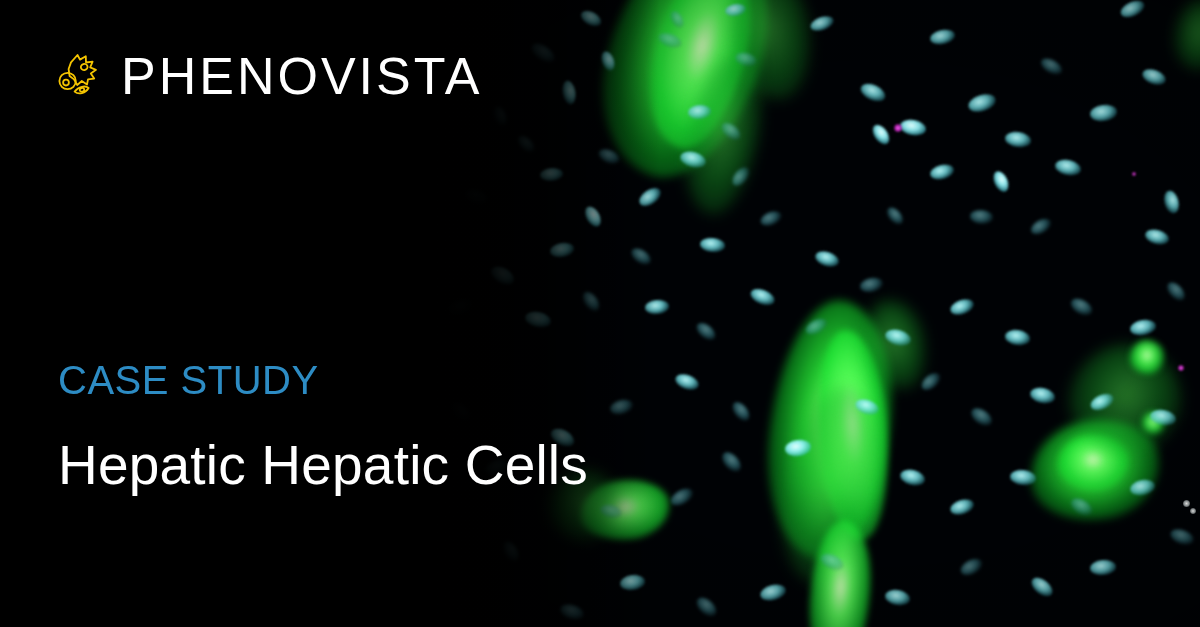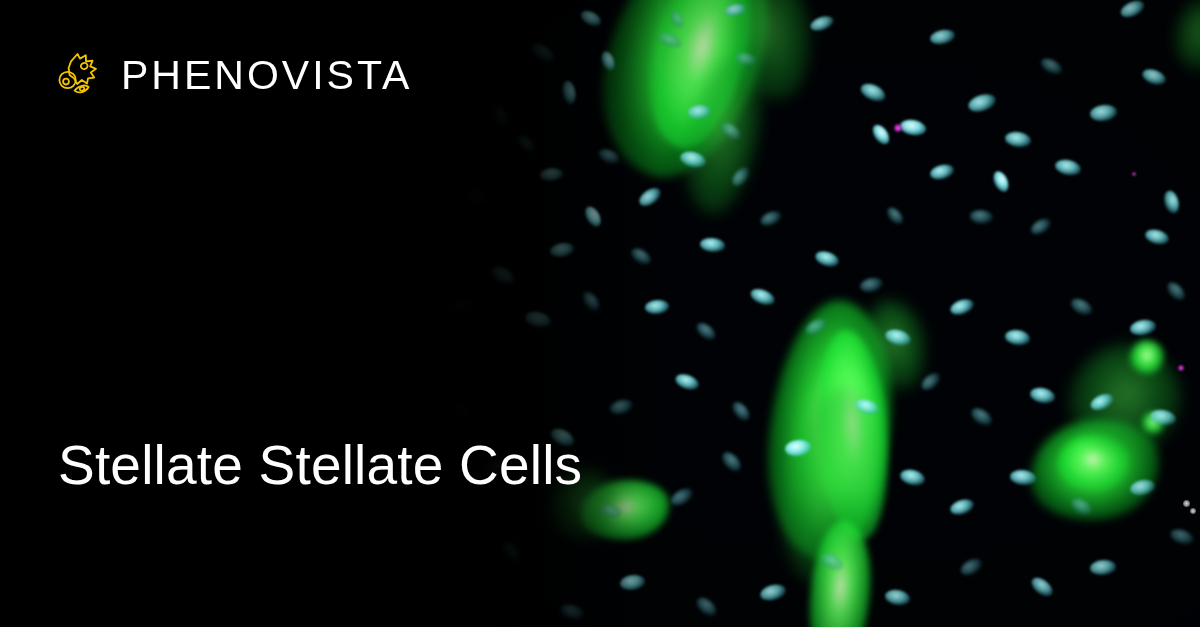--- a/index.html
+++ b/index.html
@@ -139,21 +139,21 @@
     align-items: center;
     gap: 14px;
   }
   .brand-mark {
     width: 50px;
     height: 50px;
     display: block;
   }
   .brand-word {
     color: #ffffff;
-    font-size: 41px;
+    font-size: 52px;
     font-weight: 300;
     letter-spacing: 3.0px;
     line-height: 1;
     white-space: nowrap;
   }
 
   .eyebrow {
     position: absolute;
     left: 58px;
     top: 360px;
@@ -319,19 +319,20 @@
           <circle cx="9.0" cy="31.6" r="2.9"></circle>
 
           <path d="M17.6 40.6 C21.6 35.4 28.4 34.2 31.6 37.0
                    C28.6 42.4 21.4 43.8 17.6 40.6 Z"></path>
           <ellipse cx="25.0" cy="38.8" rx="2.3" ry="1.8" transform="rotate(-14 25 38.8)"></ellipse>
         </svg>
       </span>
       <span class="brand-word">PHENOVISTA</span>
     </div>
 
+    <div class="eyebrow">CASE STUDY</div>
 
     <div class="headline">
-      <span class="hl-line">Stellate Stellate Cells</span>
+      <span class="hl-line">Hepatic Hepatic Cells</span>
     </div>
 
   </div>
 </div>
 
 </body></html>

